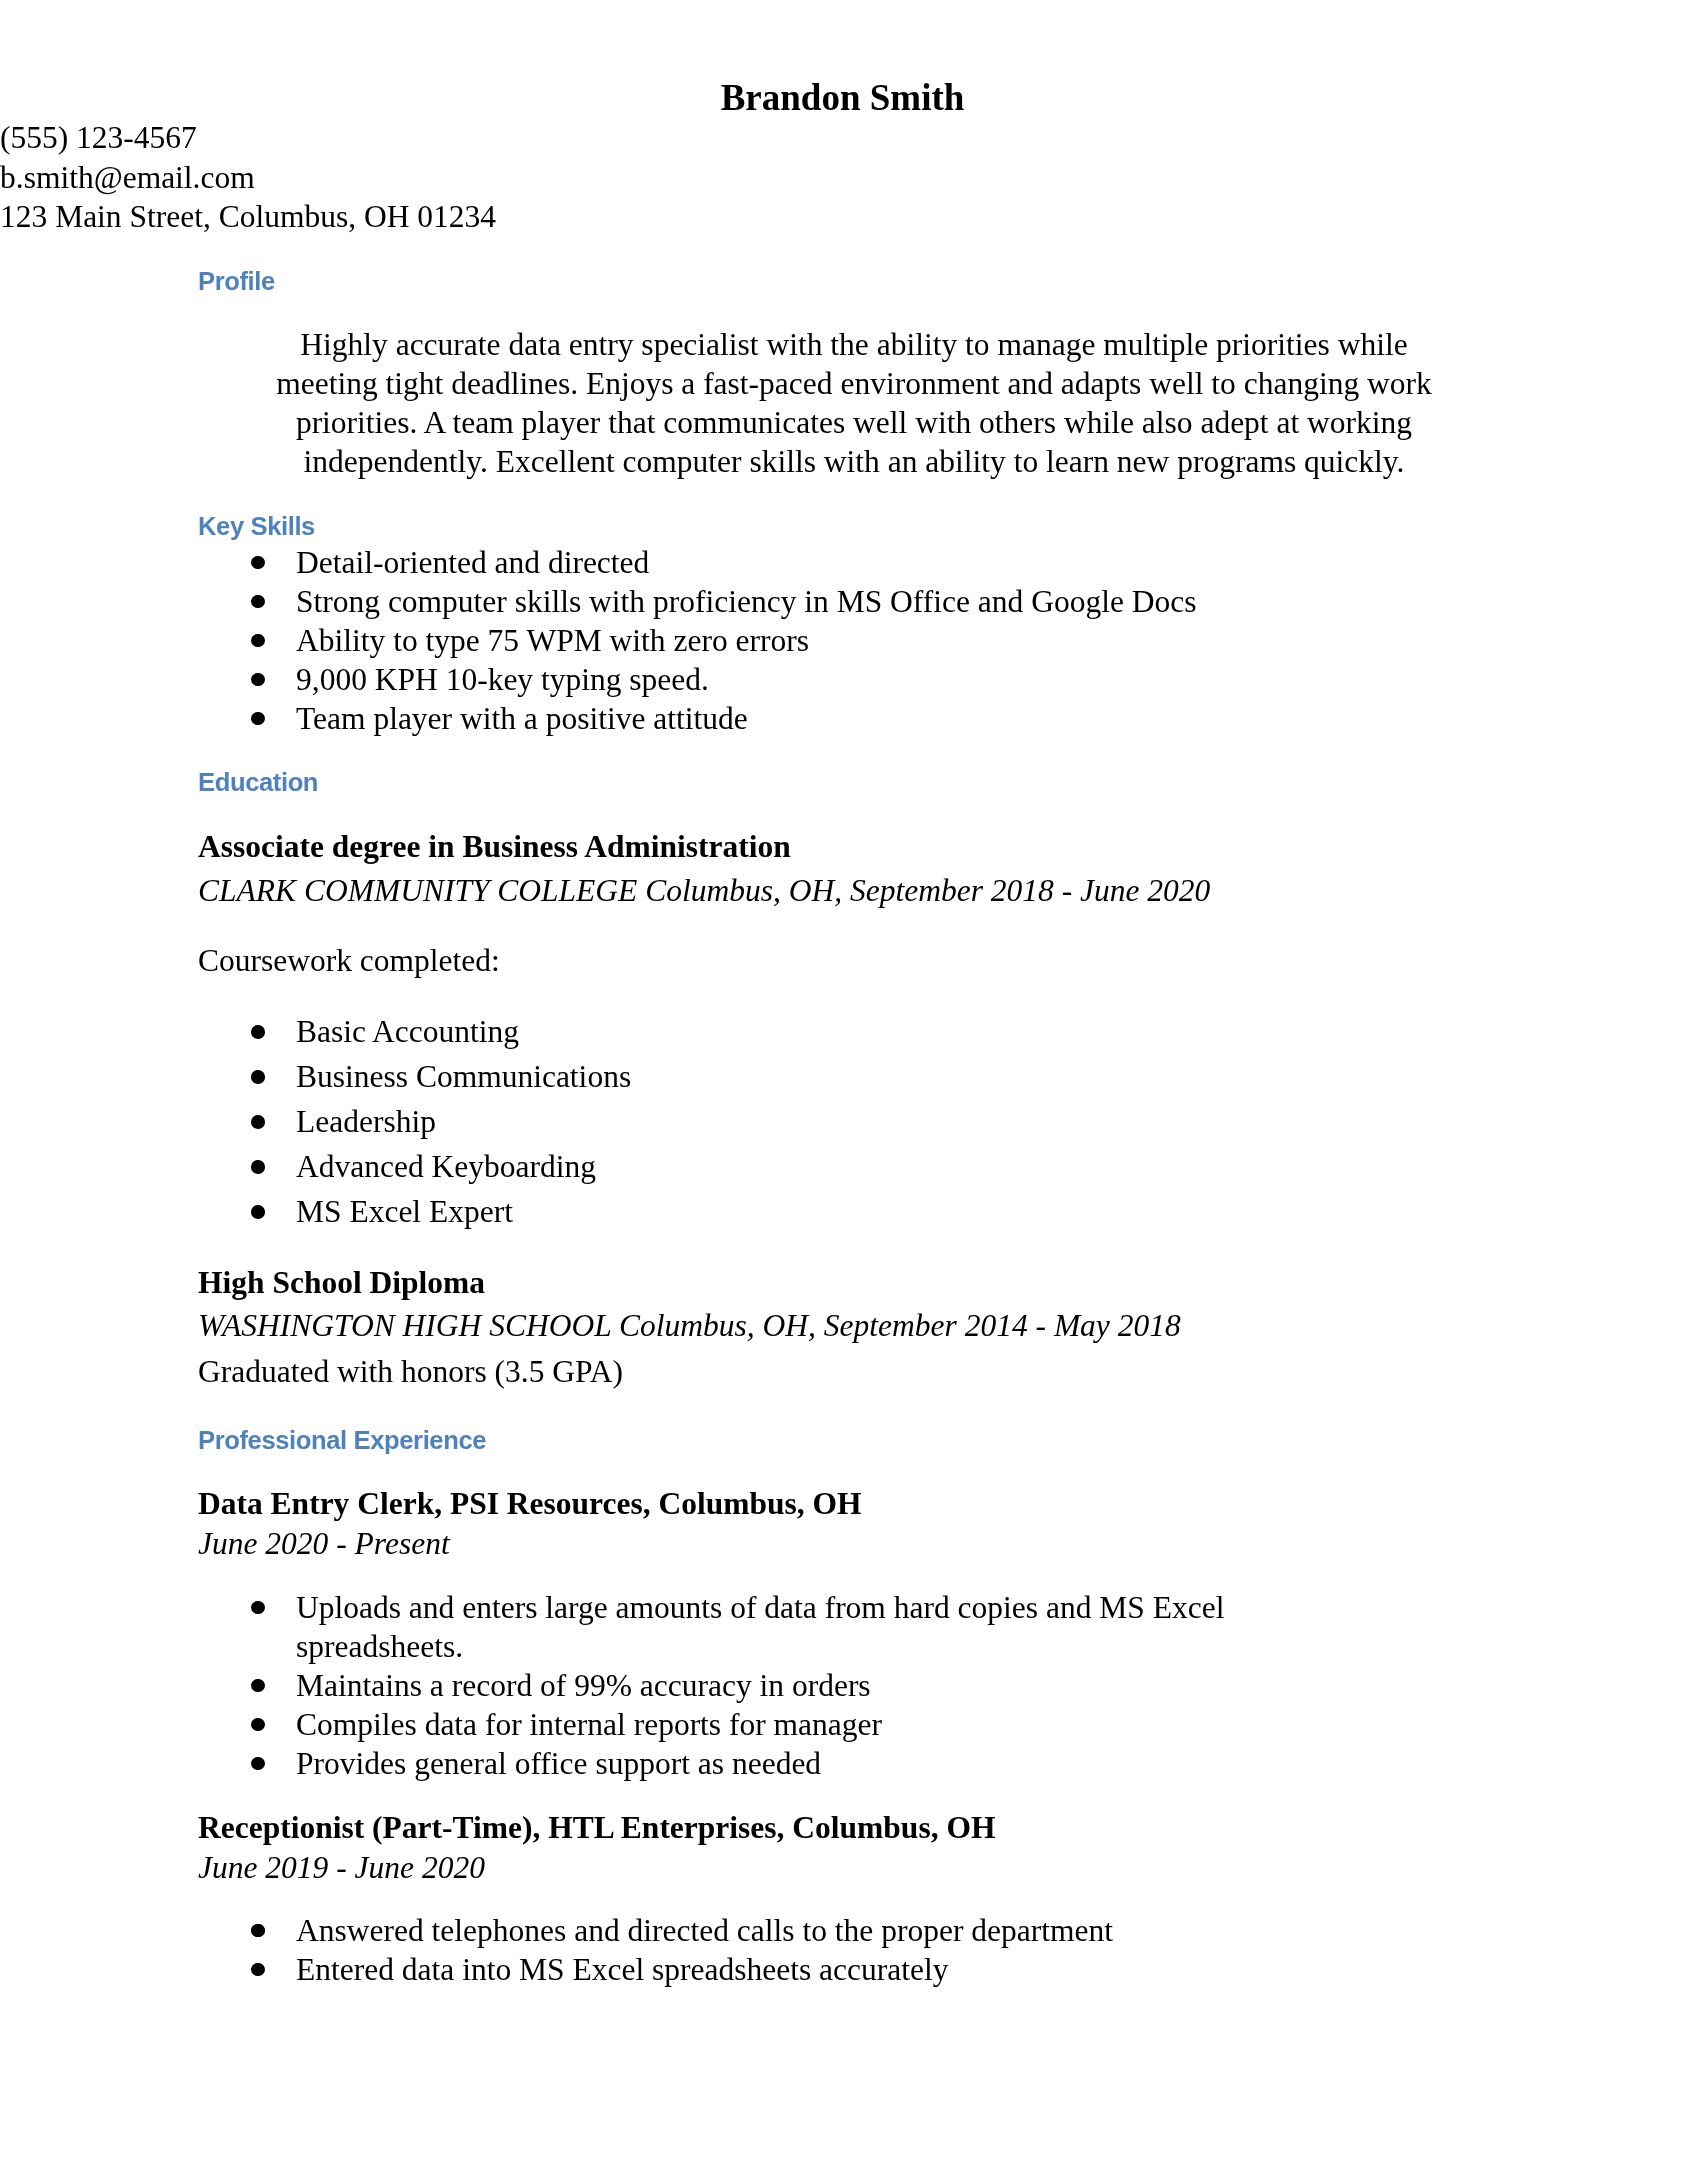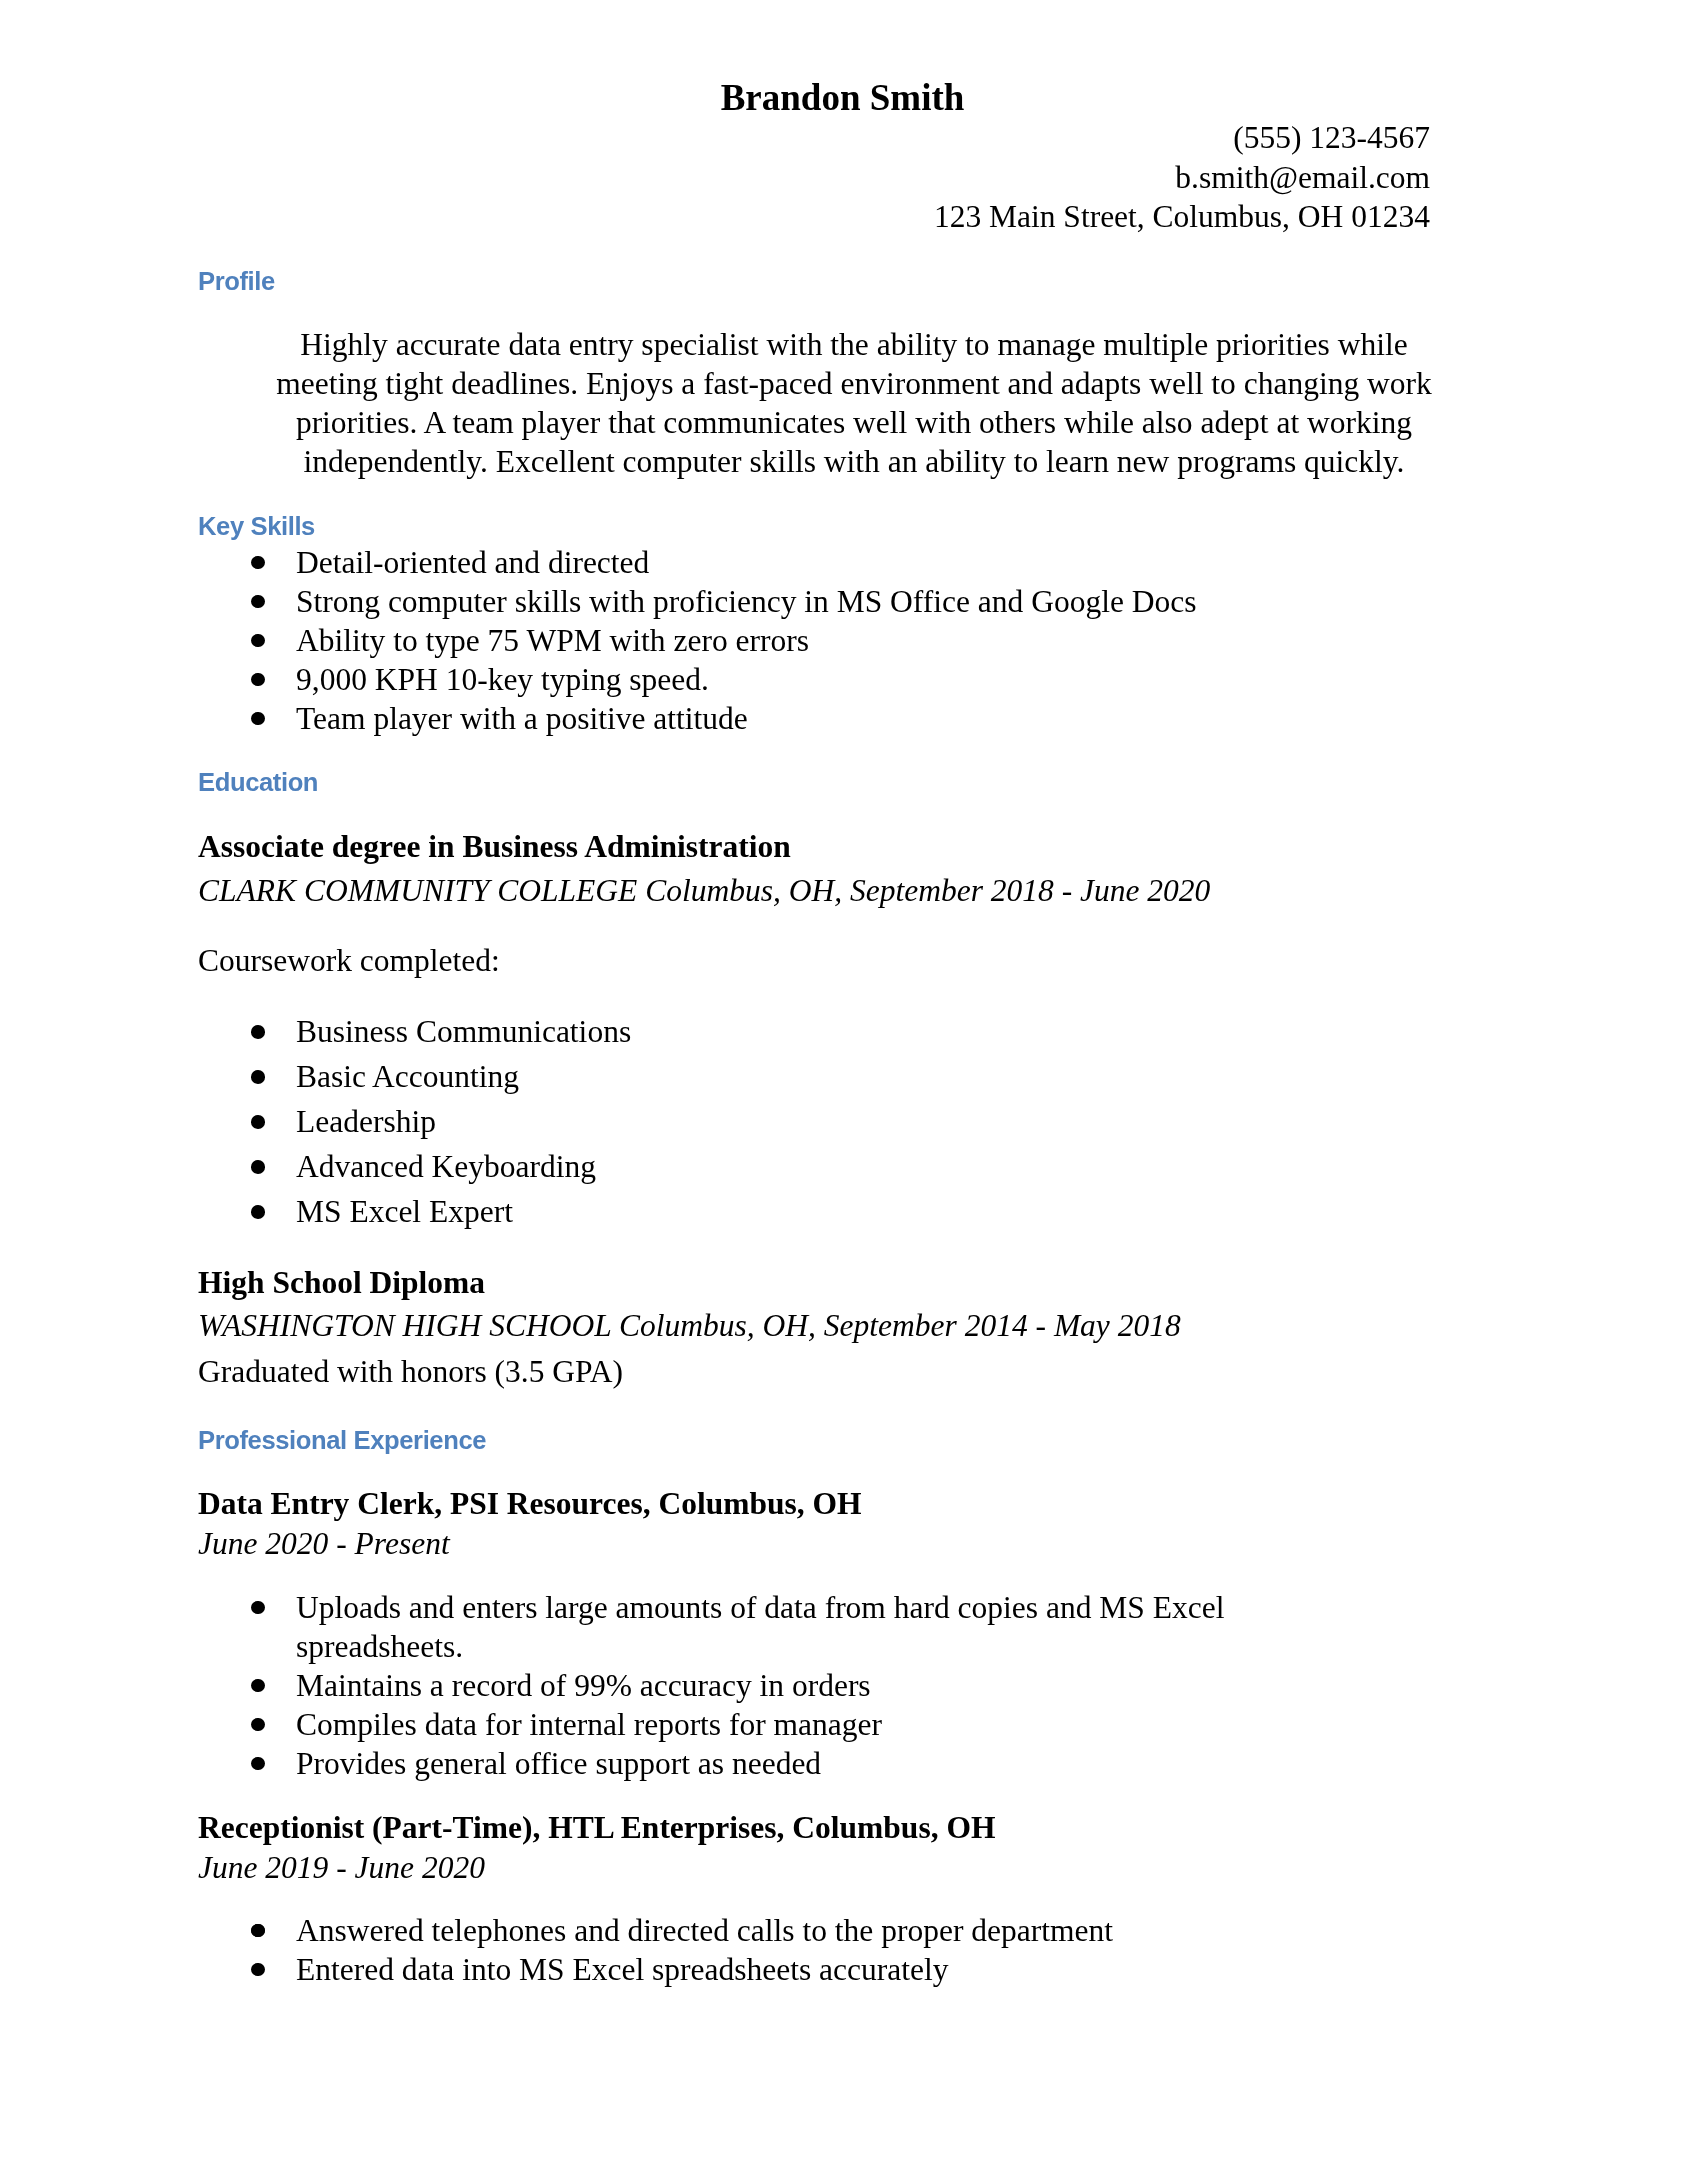--- a/index.html
+++ b/index.html
@@ -22,22 +22,21 @@
       font-size: 37px;
       font-weight: bold;
       line-height: 46px;
       text-align: center;
     }
     .contact-line {
       position: absolute;
       left: 0; width: 1388px;
       font-size: 31.5px;
       line-height: 39px;
-      text-align: right;
-      margin-left: 42px;
+      text-align: left;
     }
     .section-heading {
       position: absolute;
       left: 198px;
       font-family: "Liberation Sans", "DejaVu Sans", sans-serif;
       font-weight: bold;
       font-size: 25.6px;
       line-height: 34px;
       color: #4f81bd;
       letter-spacing: -0.4px;
@@ -118,22 +117,22 @@
   <li><span class="dot"></span><span>9,000 KPH 10-key typing speed.</span></li>
   <li><span class="dot"></span><span>Team player with a positive attitude</span></li>
 </ul>
 
 <div class="section-heading" style="top:765px;">Education</div>
 
 <div class="bold-title" style="top:827px;">Associate degree in Business Administration</div>
 <div class="italic-line" style="top:871px;">CLARK COMMUNITY COLLEGE Columbus, OH, September 2018 - June 2020</div>
 <div class="body-text" style="top:941px;">Coursework completed:</div>
 <ul class="bullets spaced" style="top:1009px;">
+  <li><span class="dot"></span><span>Basic Accounting</span></li>
   <li><span class="dot"></span><span>Business Communications</span></li>
-  <li><span class="dot"></span><span>Basic Accounting</span></li>
   <li><span class="dot"></span><span>Leadership</span></li>
   <li><span class="dot"></span><span>Advanced Keyboarding</span></li>
   <li><span class="dot"></span><span>MS Excel Expert</span></li>
 </ul>
 
 <div class="bold-title" style="top:1263px;">High School Diploma</div>
 <div class="italic-line" style="top:1306px;">WASHINGTON HIGH SCHOOL Columbus, OH, September 2014 - May 2018</div>
 <div class="body-text" style="top:1352px;">Graduated with honors (3.5 GPA)</div>
 
 <div class="section-heading" style="top:1423px;">Professional Experience</div>

